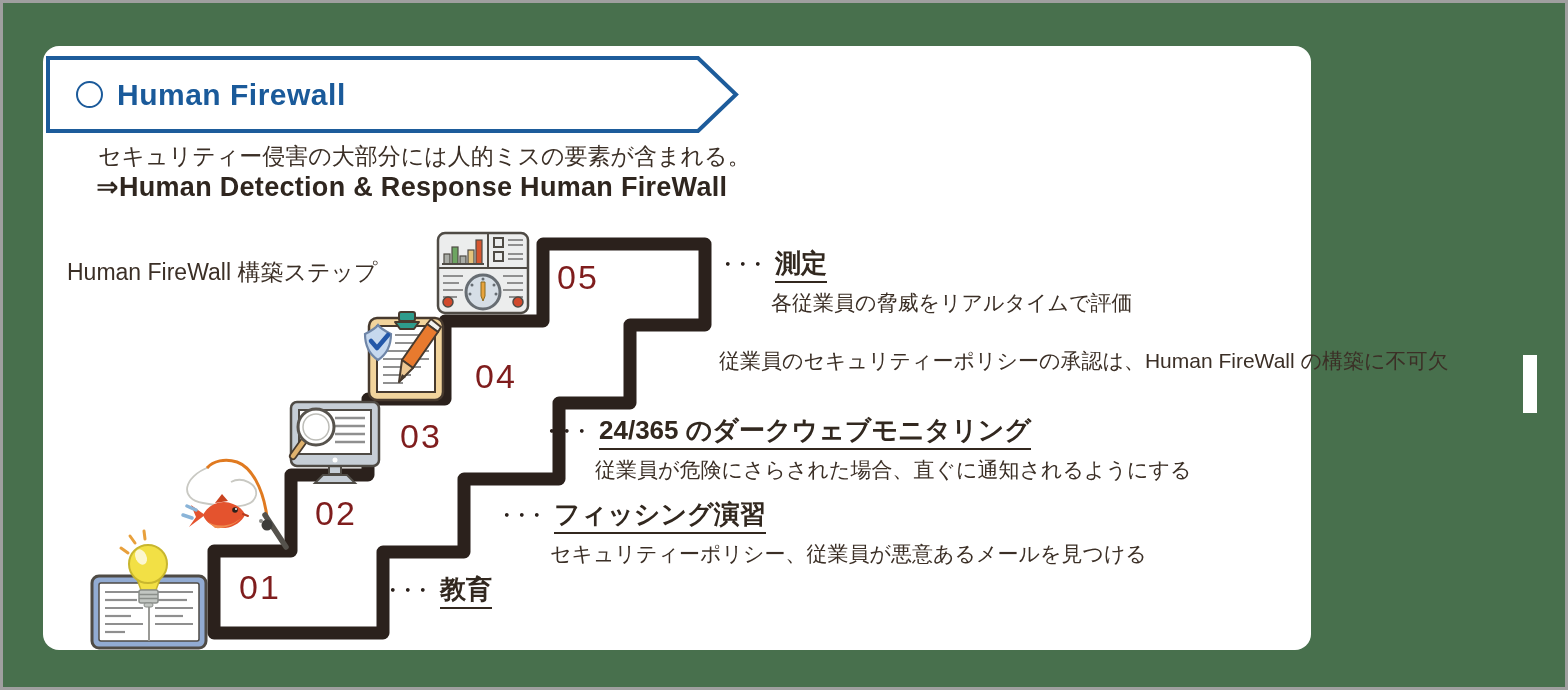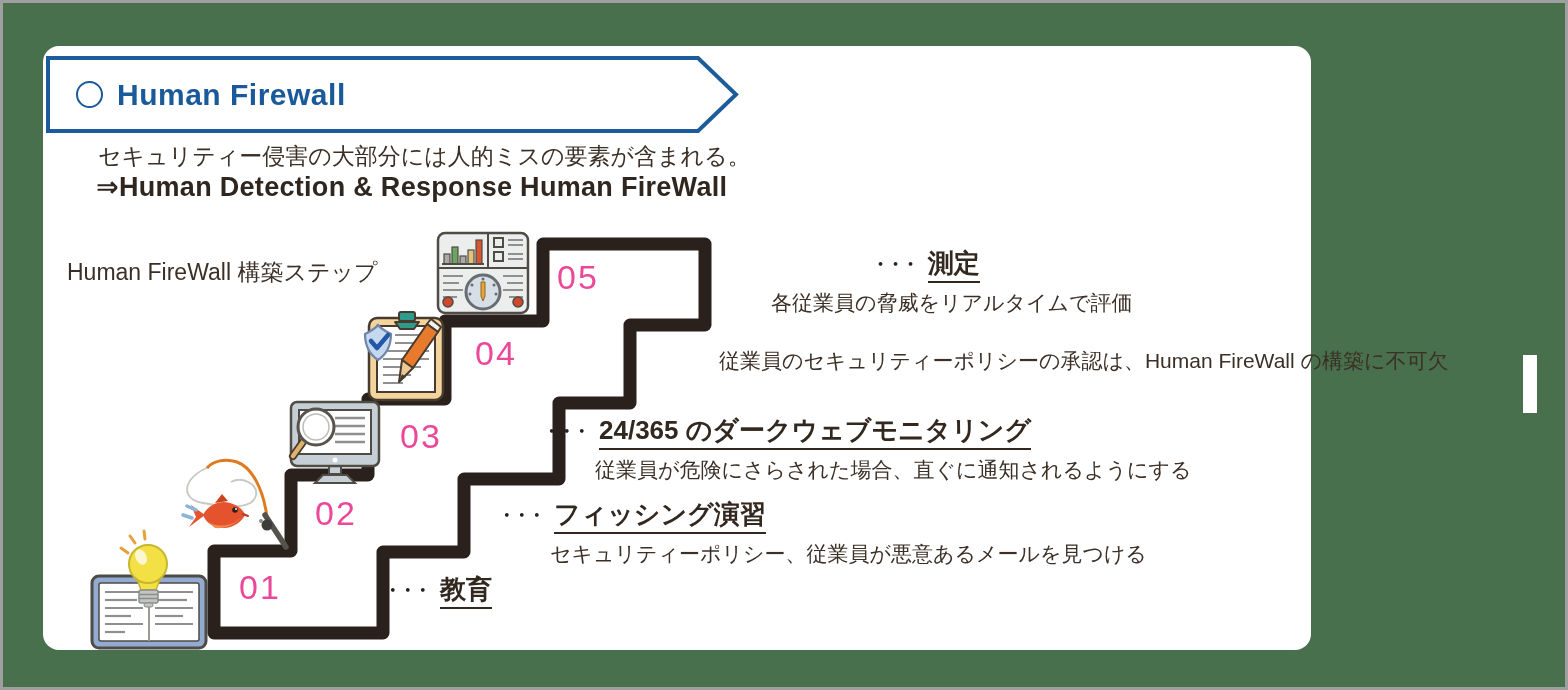--- a/index.html
+++ b/index.html
@@ -36,21 +36,21 @@
     font-size:30px; font-weight:bold; color:#1a5a9a; letter-spacing:0.5px;
   }
   
   .intro-1 { position:absolute; left:55px; top:97px;  font-size:23px; color:#3b2f26; line-height:1.2; }
   .intro-2 { position:absolute; left:53px; top:125px; font-size:27px; font-weight:bold; color:#2f261f; line-height:1.2; letter-spacing:0.3px; }
   
   .steps-label { position:absolute; left:24px; top:211px; font-size:23px; color:#3b2f26; }
   
   .staircase { position:absolute; left:0; top:0; }
   .num {
-    position:absolute; font-size:34px; color:#ec4899;
+    position:absolute; font-size:34px; color:#7f1d1d;
     letter-spacing:2px; line-height:1;
   }
   
   .icon { position:absolute; }
   
   .ann { position:absolute; color:#3b2f26; }
   .ann-line1 { font-size:26px; font-weight:bold; color:#32281f; line-height:1.1; white-space:nowrap; }
   .ann-dots { font-size:23px; letter-spacing:-8px; margin-right:14px; font-weight:normal; color:#2b211c; }
   .ann-title { display:inline-block; border-bottom:2.5px solid #32281f; padding-bottom:3px; }
   .ann-desc { font-size:21px; color:#3b2f26; margin-left:55px; margin-top:7px; white-space:nowrap; line-height:1.2; }
@@ -213,26 +213,26 @@
           <circle cx="61" cy="64" r="1.5"></circle>
       </g>
       <path d="M46,52 h4 v14 l-2,5 l-2,-5 z" fill="#e8a33c" stroke="#8a6a20" stroke-width="1"></path>
       <circle cx="13" cy="72" r="5" fill="#d1492c" stroke="#4f4b45" stroke-width="1.5"></circle>
       <circle cx="83" cy="72" r="5" fill="#d1492c" stroke="#4f4b45" stroke-width="1.5"></circle>
     </svg>
 
     <div class="num" style="left:196px; top:524px;">01</div>
     <div class="num" style="left:272px; top:450px;">02</div>
     <div class="num" style="left:357px; top:373px;">03</div>
-    <div class="num" style="left:432px; top:290px;">04</div>
+    <div class="num" style="left:432px; top:313px;">04</div>
     <div class="num" style="left:514px; top:214px;">05</div>
 
     <div class="overflow-patch"></div>
 
-    <div class="ann" style="left:673px; top:203px;text-align:center;">
+    <div class="ann" style="left:673px; top:203px;">
       <div class="ann-line1">
         <span class="ann-dots">・・・</span><span class="ann-title">測定</span>
       </div>
       <div class="ann-desc">各従業員の脅威をリアルタイムで評価</div>
     </div>
 
     <div class="ann" style="left:621px; top:295px;">
       <div class="ann-desc">従業員のセキュリティーポリシーの承認は、Human FireWall の構築に不可欠</div>
     </div>
 

